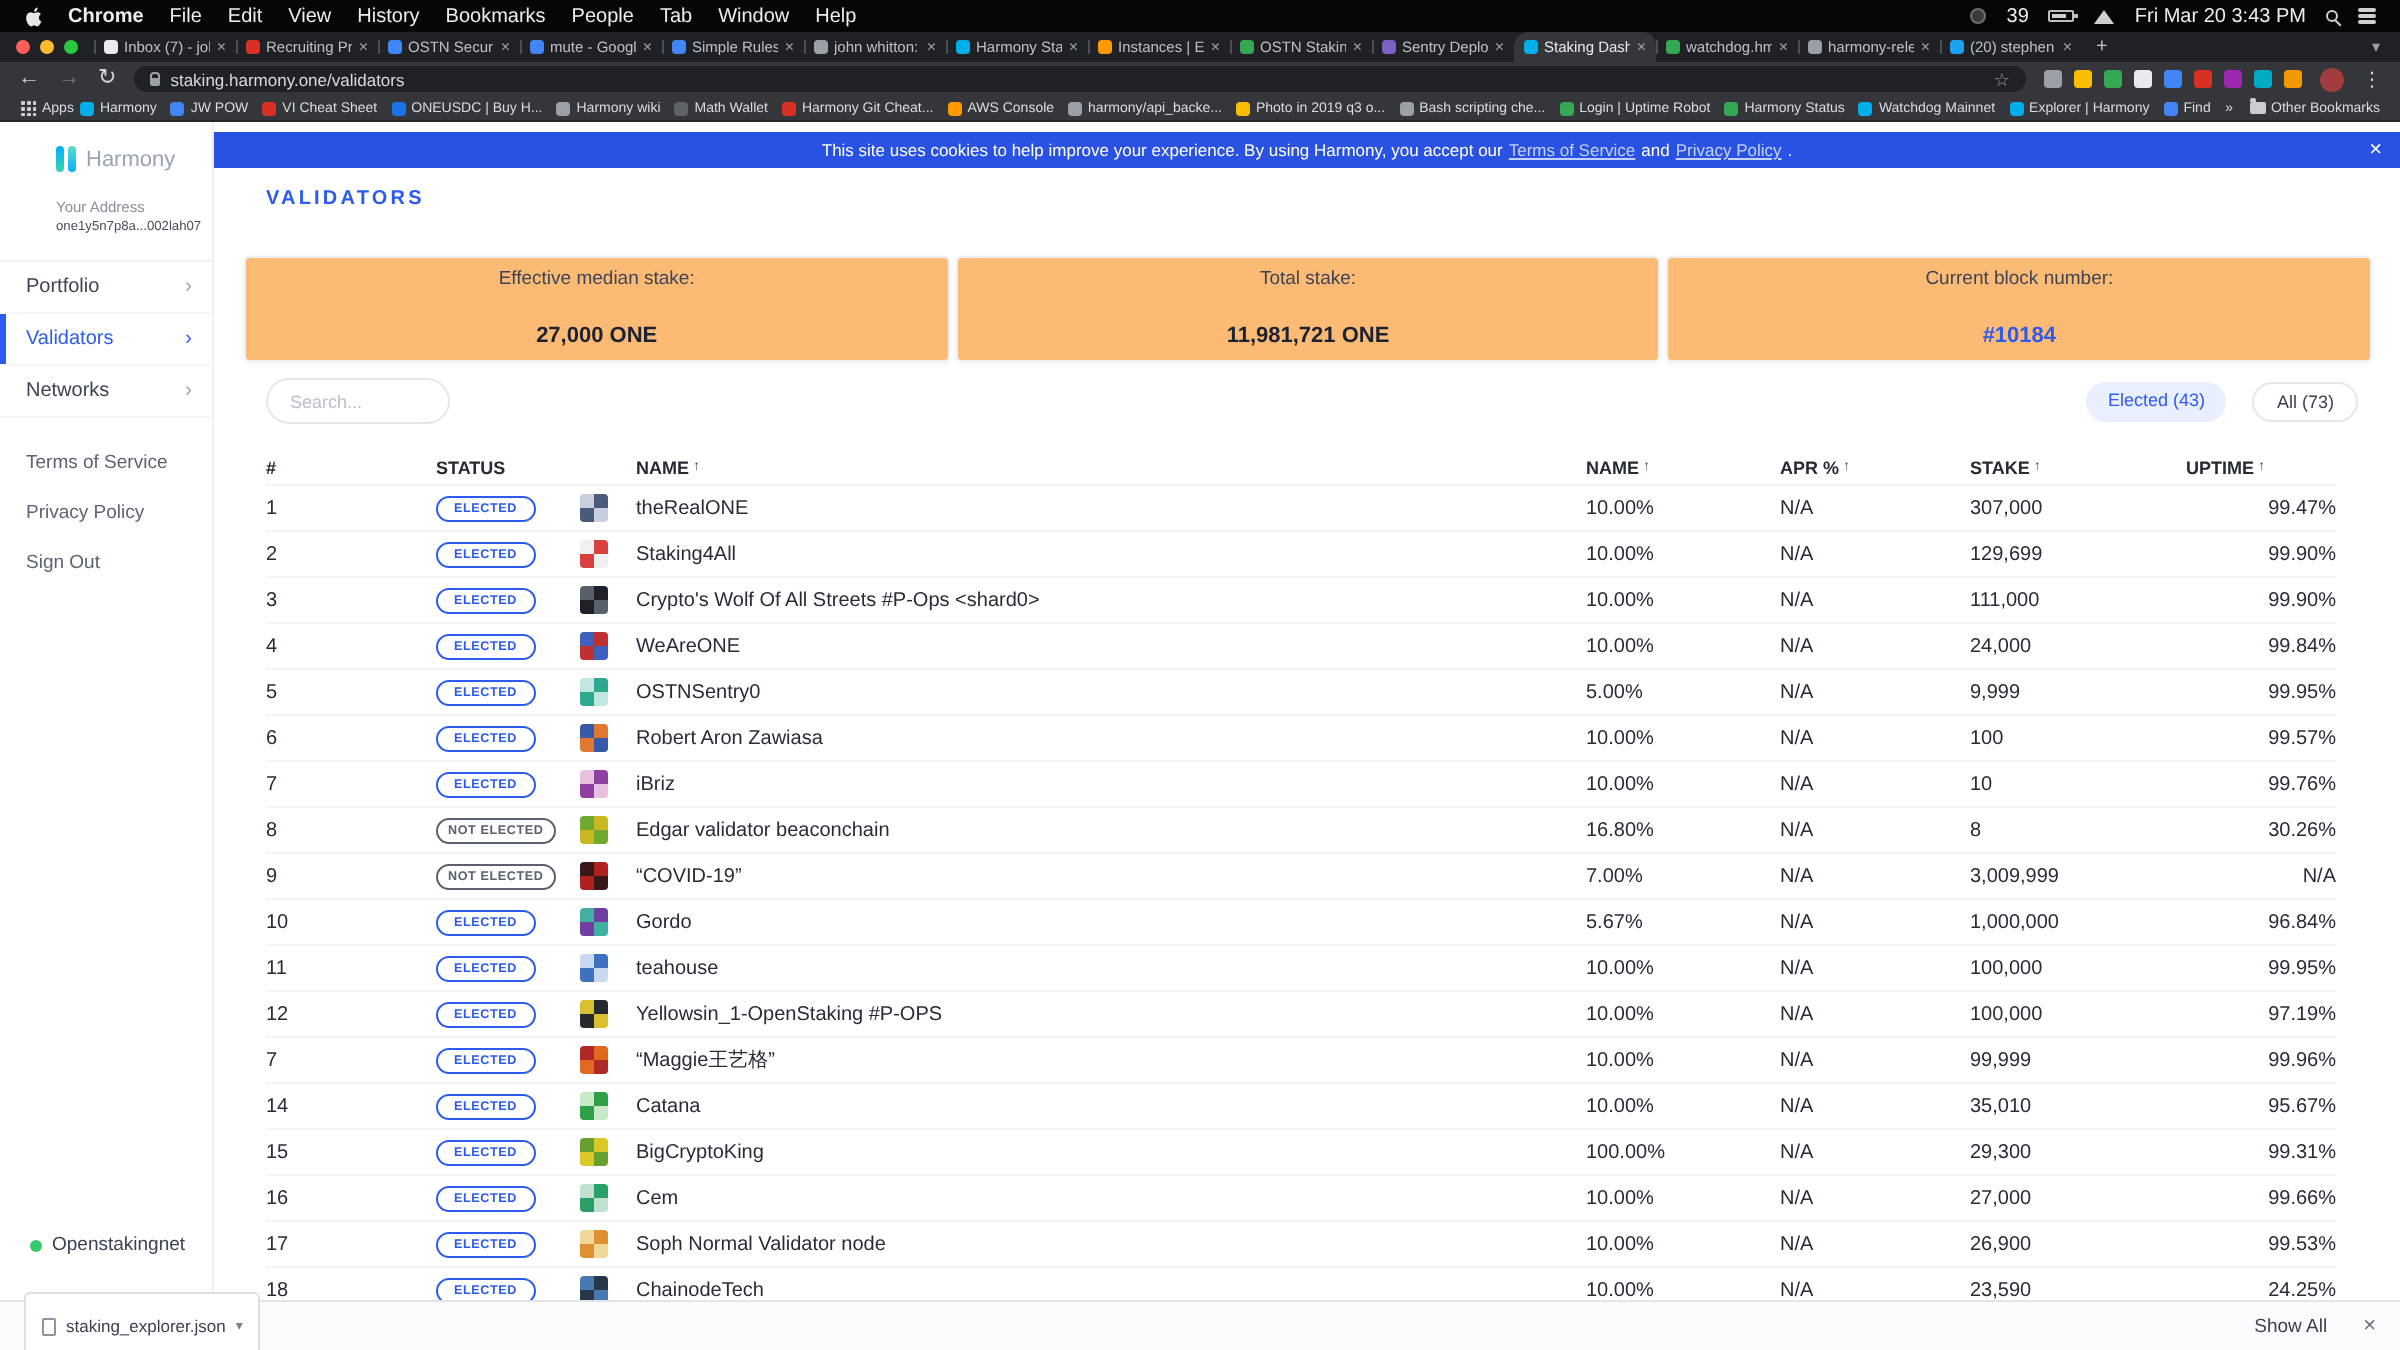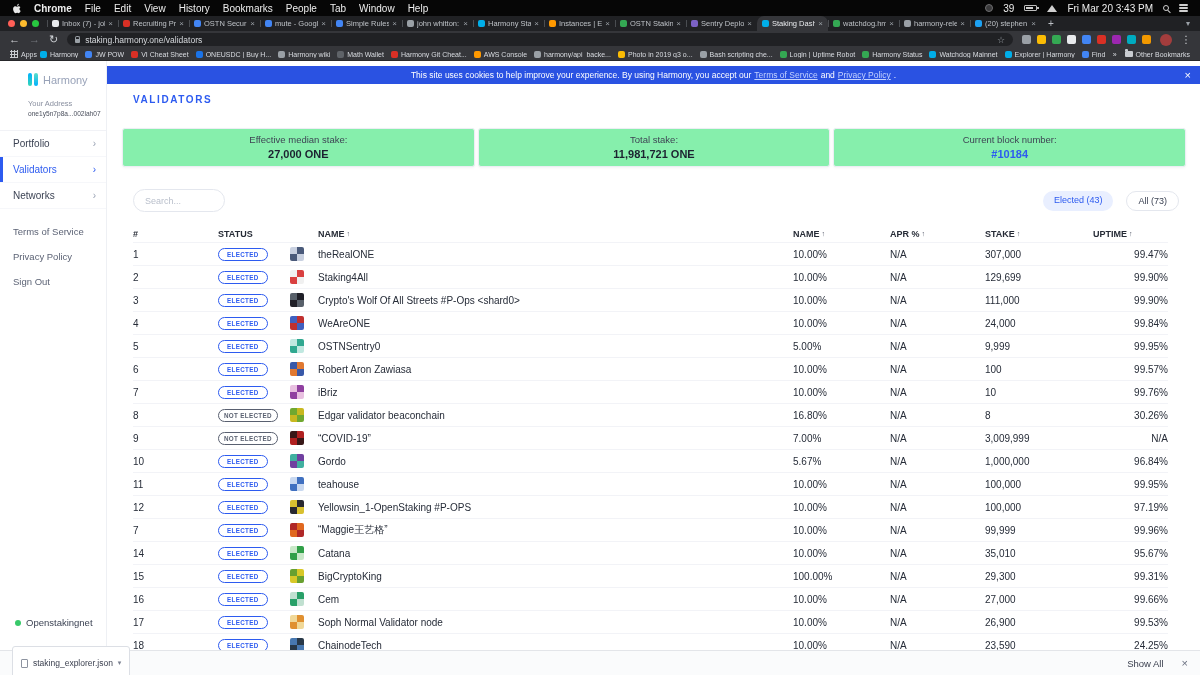--- a/index.html
+++ b/index.html
@@ -81,23 +81,23 @@
 .side-link{padding:7px 13px;font-size:9.5px;color:#5c6375}
 .network{position:absolute;bottom:22px;left:15px;display:flex;align-items:center;gap:5px;font-size:9.5px;color:#3c4354}
 .gdot{width:6px;height:6px;border-radius:50%;background:var(--status-green)}
 
 .main{position:absolute;left:107px;right:0;top:0;bottom:0}
 .banner{position:absolute;top:5px;left:0;right:0;height:18px;background:var(--banner);color:#fff;display:flex;align-items:center;justify-content:center;font-size:8.5px;gap:3px}
 .banner a{color:#c3d2ff;text-decoration:underline;cursor:pointer}
 .banner-close{position:absolute;right:9px;top:0;height:18px;display:flex;align-items:center;color:#fff;font-size:11px}
 .heading{position:absolute;left:26px;top:33px;font-size:10px;font-weight:bold;letter-spacing:1.6px;color:var(--accent)}
 .stats{position:absolute;left:15px;top:67px;width:1064px;display:flex;gap:3px}
-.stat{flex:1;background:#86efac;border:1px solid #eceef4;border-radius:3px;box-shadow:0 1px 3px rgba(20,30,60,.05);text-align:center;padding:5px 0 6px}
+.stat{flex:1;background:#fdba74;border:1px solid #eceef4;border-radius:3px;box-shadow:0 1px 3px rgba(20,30,60,.05);text-align:center;padding:5px 0 6px}
 .stat-label{font-size:9.5px;color:#3e4454}
-.stat-value{font-size:11px;font-weight:bold;color:#1c2230;margin-top:3px}
+.stat-value{font-size:11px;font-weight:bold;color:#1c2230;margin-top:17px}
 .stat.accent .stat-value{color:var(--accent)}
 .search{position:absolute;left:26px;top:128px;width:92px;height:23px;border:1px solid #e4e7ee;border-radius:12px;padding:0 11px;font-size:9px;color:#333;outline:none;font-family:"Liberation Sans",sans-serif;background:#fff}
 .search::placeholder{color:#b9bfcb}
 .filters{position:absolute;right:21px;top:130px;display:flex;gap:13px;}
 .pill{font-size:9px;padding:4px 11px;border-radius:12px;white-space:nowrap}
 .pill.elected{background:var(--elected-bg);color:var(--accent)}
 .pill.all{background:#fff;border:1px solid #e4e7ee;color:#3c4354}
 .table{position:absolute;left:26px;top:164px;width:1035px}
 .thead,.trow{display:grid;grid-template-columns:85px 72px 28px 1fr 97px 95px 108px 75px;align-items:center}
 .thead{height:17px;font-size:9px;font-weight:bold;color:#262b36}

